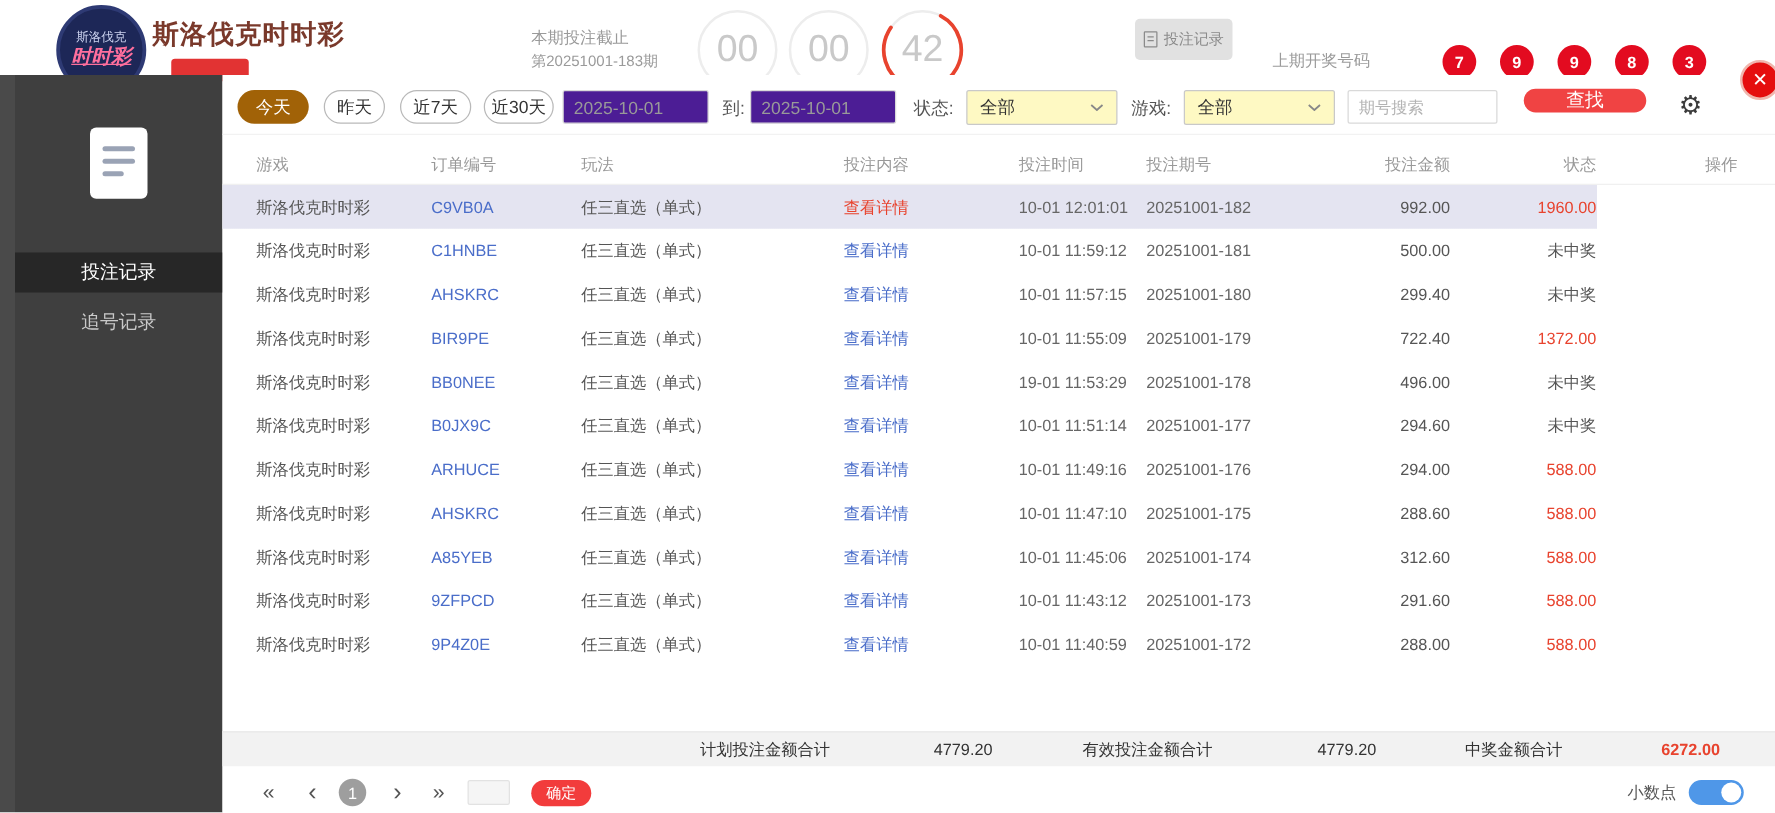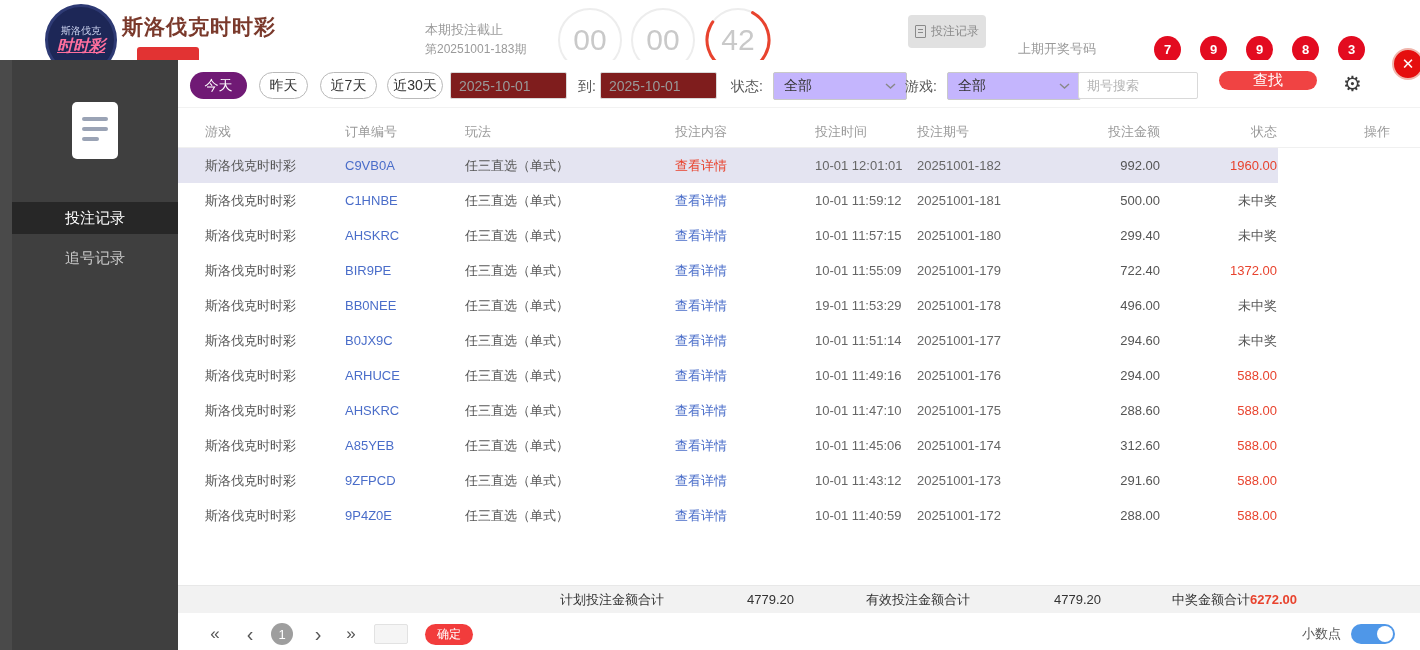--- a/index.html
+++ b/index.html
@@ -44,29 +44,29 @@
   .side-item.active { background:#272727; color:#fff; }
   .si1{ top:142px; } .si2{ top:182px; }
 
   .content { position:absolute; left:178px; top:60px; width:1242px; height:590px; background:#fff; z-index:5; }
   .close-btn { position:absolute; left:1392px; top:48px; width:32px; height:32px; border-radius:50%; background:#e50e0e;
                border:2px solid #f0b6ad; color:#fff; z-index:8; display:flex; align-items:center; justify-content:center;
                font-size:15px; font-weight:bold; cursor:pointer; }
 
   
   .qbtn { position:absolute; top:12px; height:27px; border-radius:14px; font-size:14px; display:flex; align-items:center; justify-content:center; cursor:pointer; }
-  .qbtn.solid { background:#701a75; color:#fff; border:none; }
+  .qbtn.solid { background:#a16207; color:#fff; border:none; }
   .qbtn.outline { background:#fff; border:1px solid #b9b9b9; color:#333; }
   .qb0{ left:12px; width:57px; } .qb1{ left:81px; width:49px; } .qb2{ left:142px; width:57px; } .qb3{ left:209px; width:56px; }
   .dinput { position:absolute; top:12px; width:117px; height:27px; border:1px solid #d9d9d9; border-radius:2px;
-            background:#7f1d1d; color:#999; font-size:14px; padding:0 8px; font-family:inherit; }
+            background:#4c1d95; color:#999; font-size:14px; padding:0 8px; font-family:inherit; }
   .di1{ left:272px; } .di2{ left:422px; }
   .flabel { position:absolute; top:18px; font-size:14px; color:#555; }
   .fl-to{ left:400px; } .fl-status{ left:553px; } .fl-game{ left:727px; }
-  .fselect { position:absolute; top:12px; width:134px; height:28px; border:1px solid #c9c9c9; border-radius:2px; background:#c4b5fd;
+  .fselect { position:absolute; top:12px; width:121px; height:28px; border:1px solid #c9c9c9; border-radius:2px; background:#fef9c3;
              font-size:14px; color:#333; display:flex; align-items:center; justify-content:space-between; padding:0 10px; cursor:pointer; }
   .fs1{ left:595px; } .fs2{ left:769px; }
   .sinput { position:absolute; left:900px; top:12px; width:120px; height:27px; border:1px solid #d9d9d9; border-radius:2px;
             padding:0 8px; font-size:13px; color:#333; font-family:inherit; }
   .sinput::placeholder { color:#b3b3b3; }
   .search-btn { position:absolute; left:1041px; top:11px; width:98px; height:19px; border:none; border-radius:15px;
                 background:#f04343; color:#fff; font-size:15px; cursor:pointer; font-family:inherit; }
   .gear { position:absolute; left:1165px; top:12px; font-size:21px; color:#3c3c3c; cursor:pointer; }
   .fdivider { position:absolute; left:0; right:0; top:47px; height:1px; background:#f2f2f2; }
 
@@ -84,21 +84,21 @@
   .c4.red { color:#e8432e; }
   .c5, .c6 { color:#666; }
   .c7, .c8 { text-align:right; }
   .c8.win { color:#e8432e; }
   .c9 { text-align:right; padding-right:15px; }
 
   
   .summary { position:absolute; left:0; top:525px; width:1242px; height:28px; background:#f2f2f2; border-top:1px solid #e8e8e8;
              display:flex; align-items:center; font-size:13px; color:#333; }
   .sm-l1{ margin-left:382px; } .sm-v1{ margin-left:83px; } .sm-l2{ margin-left:72px; } .sm-v2{ margin-left:84px; }
-  .sm-l3{ margin-left:71px; } .sm-v3{ color:#e8432e; font-weight:bold; }
+  .sm-l3{ margin-left:71px; } .sm-v3{ margin-left:79px; color:#e8432e; font-weight:bold; }
 
   
   .pager { position:absolute; left:0; top:558px; width:1242px; height:32px; display:flex; align-items:center; color:#555; }
   .pg-btn { width:24px; text-align:center; font-size:20px; color:#555; cursor:pointer; line-height:30px; }
   .pg-first{ margin-left:25px; font-size:17px; }
   .pg-prev{ margin-left:11px; }
   .pg-page{ margin-left:9px; width:22px; height:22px; border-radius:50%; background:#9e9e9e; color:#fff; font-size:13px;
             display:flex; align-items:center; justify-content:center; cursor:pointer; }
   .pg-next{ margin-left:13px; }
   .pg-last{ margin-left:9px; font-size:17px; }

